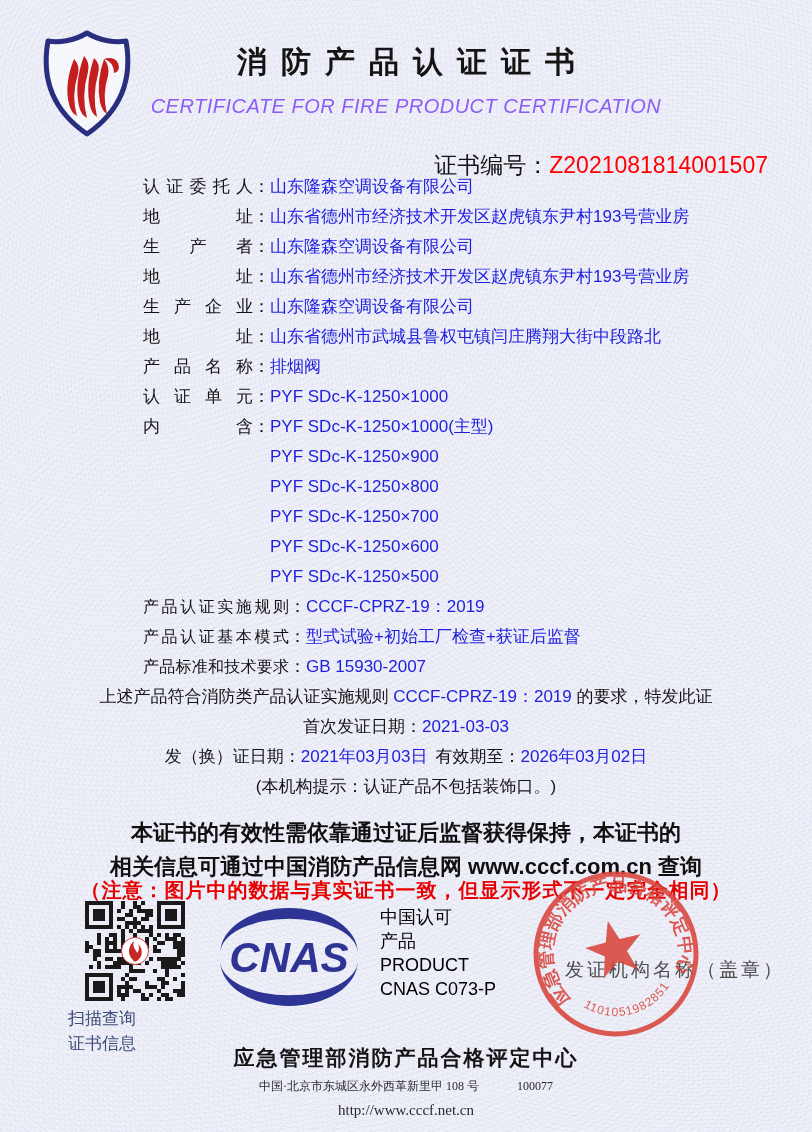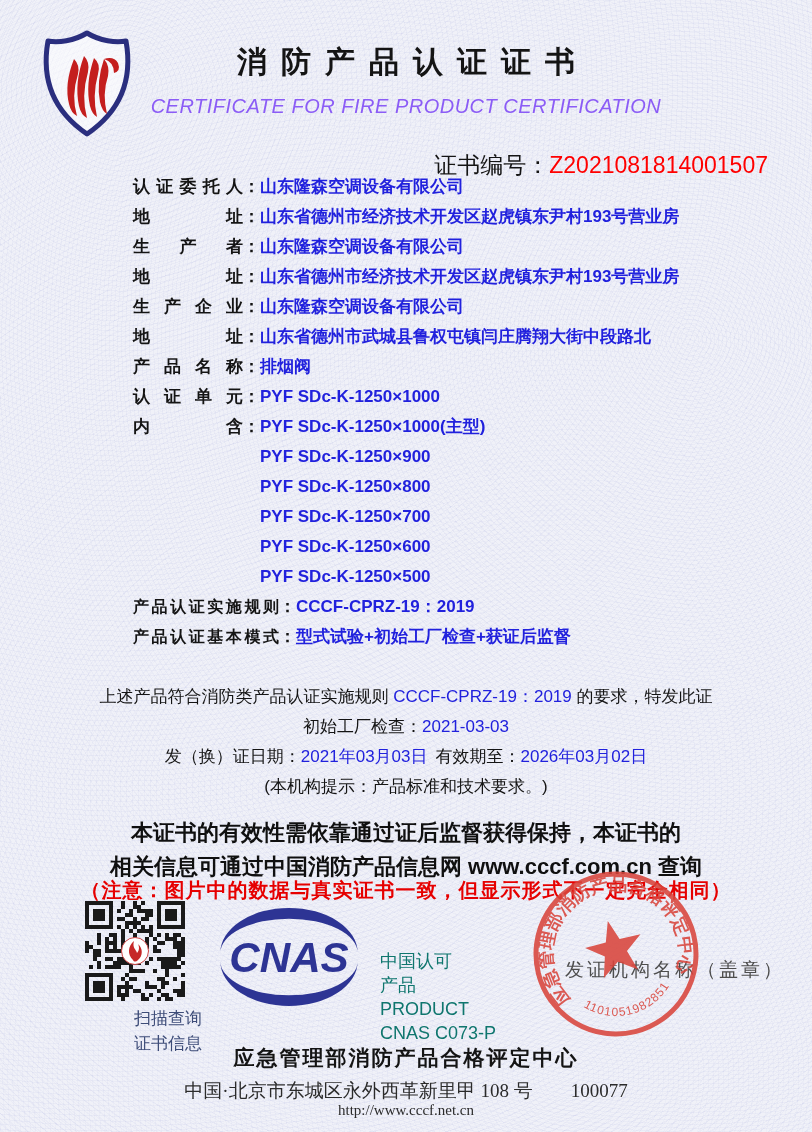--- a/index.html
+++ b/index.html
@@ -17,55 +17,55 @@
       repeating-radial-gradient(circle at 40% 70%, rgba(110,120,200,.045) 0 1px, transparent 1px 6px),
       repeating-radial-gradient(circle at 70% 95%, rgba(110,120,200,.04)  0 1px, transparent 1px 5px);
   }
   .logo{position:absolute;left:24px;top:26px;width:126px;height:128px;z-index:2;}
   .titles{position:absolute;left:0;top:42px;width:100%;text-align:center;z-index:1;}
   .title{font-size:30px;font-weight:bold;letter-spacing:14px;text-indent:14px;color:#141414;}
   .subtitle{margin-top:12px;font-size:20px;letter-spacing:.5px;color:#8b5cf6;font-style:italic;}
   .certno{position:absolute;top:140px;right:44px;font-size:23px;z-index:1;white-space:nowrap;margin-top:10px;}
   .certno .num{color:#ff0000;}
 
-  .fields{position:absolute;left:133px;top:172px;width:660px;z-index:1;font-weight:bold;}
+  .fields{position:absolute;left:143px;top:172px;width:660px;z-index:1;}
   .row{height:30px;line-height:30px;font-size:17px;white-space:nowrap;}
   .lbl{display:inline-block;width:110px;color:#141414;vertical-align:top;
        text-align:justify;text-align-last:justify;text-justify:inter-character;}
   .row.wide .lbl{width:146px;font-size:16px;}
   .colon{color:#141414;}
   .row.cont .lbl,.row.cont .colon{visibility:hidden;}
   .val{color:#2121dd;}
 
   .centerlines{position:absolute;left:0;top:682px;width:100%;text-align:center;z-index:1;}
   .cline{height:30px;line-height:30px;font-size:17px;color:#141414;white-space:nowrap;}
   .blue{color:#2121dd;} .gap-r{margin-right:8px;}
 
   .bigstate{position:absolute;left:0;top:816px;width:100%;text-align:center;z-index:1;
             font-size:22px;font-weight:bold;color:#101010;line-height:34px;}
   .rednote{position:absolute;left:0;top:877px;width:100%;text-align:center;z-index:1;
            font-size:20px;font-weight:bold;color:#e60000;letter-spacing:1px;}
 
   .qr{position:absolute;left:84px;top:900px;width:102px;height:102px;z-index:2;}
-  .qrcap{position:absolute;left:68px;top:1006px;width:134px;text-align:right;z-index:2;
+  .qrcap{position:absolute;left:68px;top:1006px;width:134px;text-align:left;z-index:2;
          font-size:17px;line-height:25px;color:#3d4c78;}
 
   .cnaslogo{position:absolute;left:210px;top:902px;width:158px;height:108px;z-index:2;}
-  .cnastext{position:absolute;left:380px;top:905px;z-index:2;font-size:18px;line-height:24px;color:#0f766e;margin-top:44px;}
+  .cnastext{position:absolute;left:380px;top:905px;z-index:2;font-size:18px;line-height:24px;color:#000000;}
 
   .overlaytext{position:absolute;left:537px;top:957px;z-index:2;white-space:nowrap;
                font-family:"Liberation Serif","DejaVu Serif",serif;
                font-size:19px;letter-spacing:3px;color:#4d4d4d;margin-left:28px;}
   .stampwrap{position:absolute;left:528px;top:866px;width:176px;height:176px;z-index:3;
              transform:rotate(-14deg);opacity:.88;}
 
   .org{position:absolute;left:0;top:1044px;width:100%;text-align:center;z-index:1;
        font-size:21px;font-weight:bold;letter-spacing:2px;color:#141414;}
   .addr{position:absolute;left:0;top:1078px;width:100%;text-align:center;z-index:1;
-        font-size:19px;color:#2b2b2b;font-family:"Liberation Serif","DejaVu Serif",serif;}
+        font-size:12px;color:#2b2b2b;font-family:"Liberation Serif","DejaVu Serif",serif;}
   .addr .post{margin-left:38px;}
   .url{position:absolute;left:0;top:1102px;width:100%;text-align:center;z-index:1;
        font-size:15px;color:#2b2b2b;font-family:"Liberation Serif","DejaVu Serif",serif;}
 </style>
 </head>
 <body>
 
 <div class="texture"></div>
 
 <svg class="logo" viewBox="0 0 126 128">
@@ -95,35 +95,36 @@
   <div class="row"><span class="lbl">产品名称</span><span class="colon">：</span><span class="val">排烟阀</span></div>
   <div class="row"><span class="lbl">认证单元</span><span class="colon">：</span><span class="val">PYF SDc-K-1250×1000</span></div>
   <div class="row"><span class="lbl">内含</span><span class="colon">：</span><span class="val">PYF SDc-K-1250×1000(主型)</span></div>
   <div class="row cont"><span class="lbl"></span><span class="colon">：</span><span class="val">PYF SDc-K-1250×900</span></div>
   <div class="row cont"><span class="lbl"></span><span class="colon">：</span><span class="val">PYF SDc-K-1250×800</span></div>
   <div class="row cont"><span class="lbl"></span><span class="colon">：</span><span class="val">PYF SDc-K-1250×700</span></div>
   <div class="row cont"><span class="lbl"></span><span class="colon">：</span><span class="val">PYF SDc-K-1250×600</span></div>
   <div class="row cont"><span class="lbl"></span><span class="colon">：</span><span class="val">PYF SDc-K-1250×500</span></div>
   <div class="row wide"><span class="lbl">产品认证实施规则</span><span class="colon">：</span><span class="val">CCCF-CPRZ-19：2019</span></div>
   <div class="row wide"><span class="lbl">产品认证基本模式</span><span class="colon">：</span><span class="val">型式试验+初始工厂检查+获证后监督</span></div>
+  <div class="row wide"><span class="lbl">产品标准和技术要求</span><span class="colon">：</span><span class="val">GB 15930-2007</span></div>
 </div>
 
 <div class="centerlines">
   <div class="cline">
     <span>上述产品符合消防类产品认证实施规则</span>
     <span class="blue">CCCF-CPRZ-19：2019</span>
     <span>的要求，特发此证</span>
   </div>
   <div class="cline">
-    <span>初始工厂检查</span><span>：</span><span class="blue">2021-03-03</span>
+    <span>首次发证日期</span><span>：</span><span class="blue">2021-03-03</span>
   </div>
   <div class="cline">
     <span>发（换）证日期</span><span>：</span><span class="blue gap-r">2021年03月03日</span><span>有效期至</span><span>：</span><span class="blue">2026年03月02日</span>
   </div>
-  <div class="cline">(本机构提示：产品标准和技术要求。)</div>
+  <div class="cline">(本机构提示：认证产品不包括装饰口。)</div>
 </div>
 
 <div class="bigstate">
   <div>本证书的有效性需依靠通过证后监督获得保持，本证书的</div>
   <div>相关信息可通过中国消防产品信息网 www.cccf.com.cn 查询</div>
 </div>
 <div class="rednote">（注意：图片中的数据与真实证书一致，但显示形式不一定完全相同）</div>
 
 <svg id="qrsvg" class="qr" viewBox="0 0 102 102">
     <rect x="1" y="1" width="4" height="4" fill="#1a1a1a"></rect>

